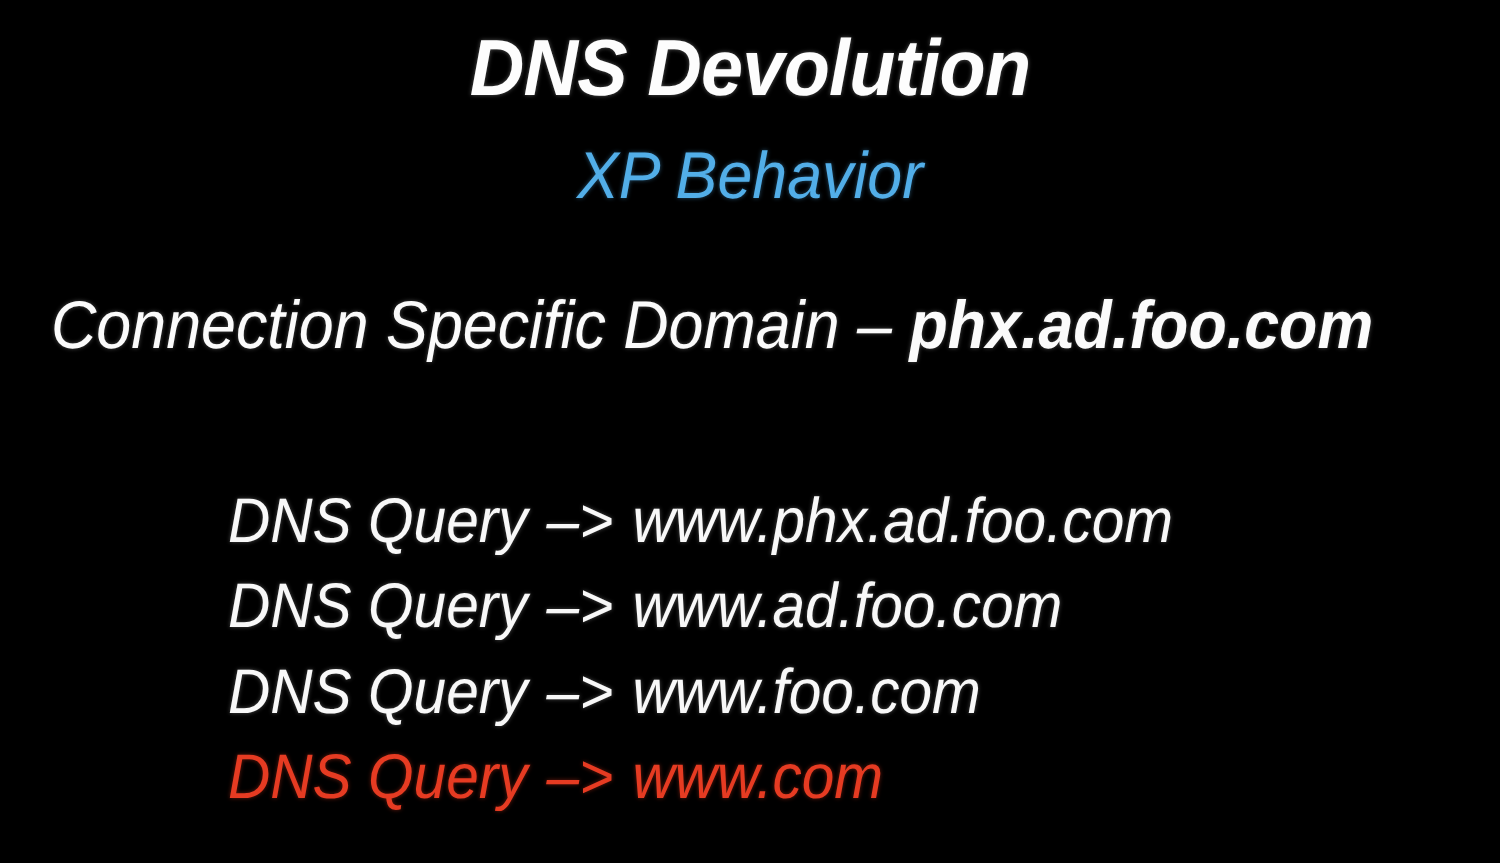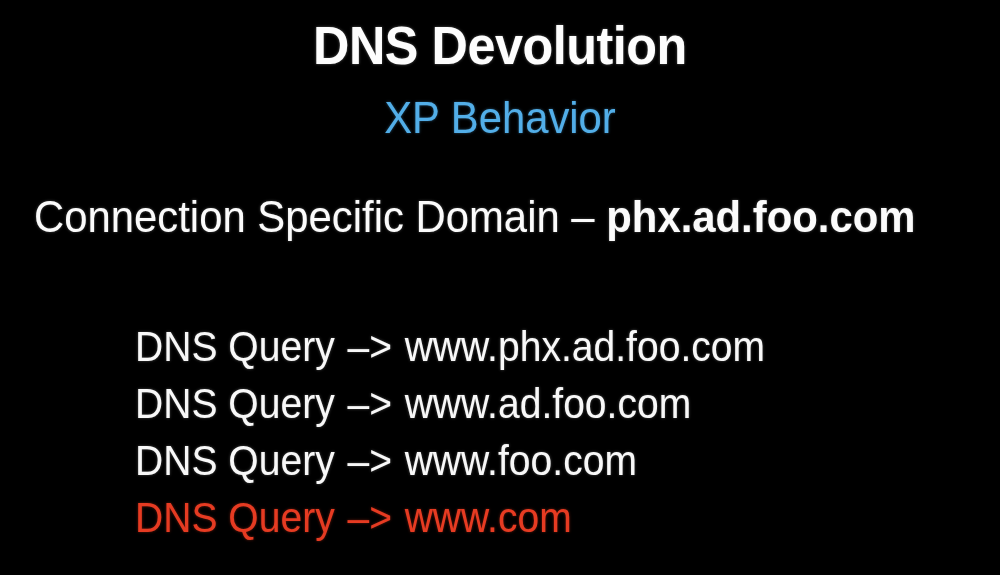--- a/index.html
+++ b/index.html
@@ -13,20 +13,21 @@
     overflow: hidden;
     font-family: "Liberation Sans", "DejaVu Sans", sans-serif;
     -webkit-font-smoothing: antialiased;
   }
 
   .slide {
     position: relative;
     width: 1000px;
     height: 527px;
     background: #000000;
+    font-style: italic;
   }
 
   
   .title {
     position: absolute;
     top: 17px;
     left: 0;
     width: 1000px;
     text-align: center;
     font-size: 53px;
@@ -71,21 +72,21 @@
     transform-origin: 0% 50%;
   }
   .csd-line .domain {
     font-weight: bold;
   }
 
   
   .query-list {
     position: absolute;
     top: 318px;
-    left: 135px;
+    left: 152px;
     width: 820px;
   }
   .query-line {
     font-size: 42px;
     line-height: 57px;
     color: #f8f8f8;
     white-space: nowrap;
     text-shadow: 0 0 3px rgba(255,255,255,0.3);
     transform: scaleX(0.93);
     transform-origin: 0% 50%;

